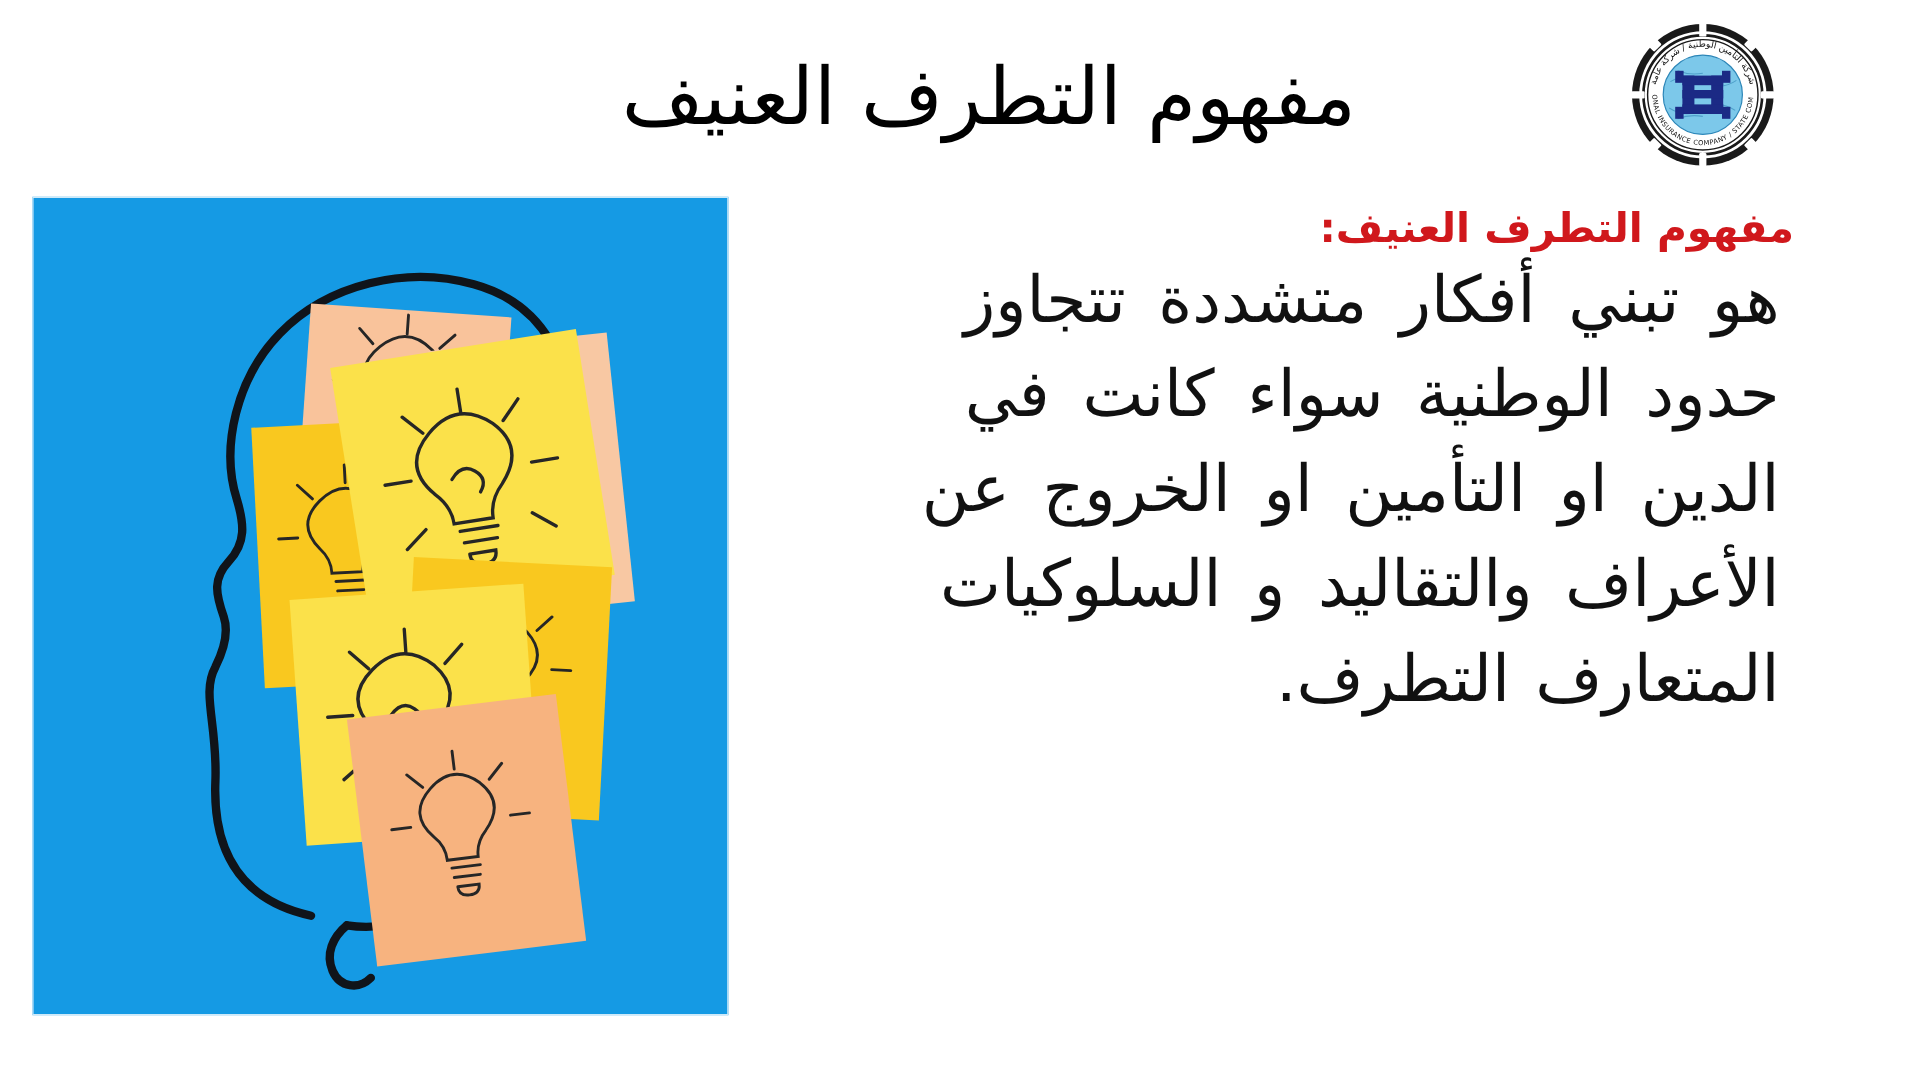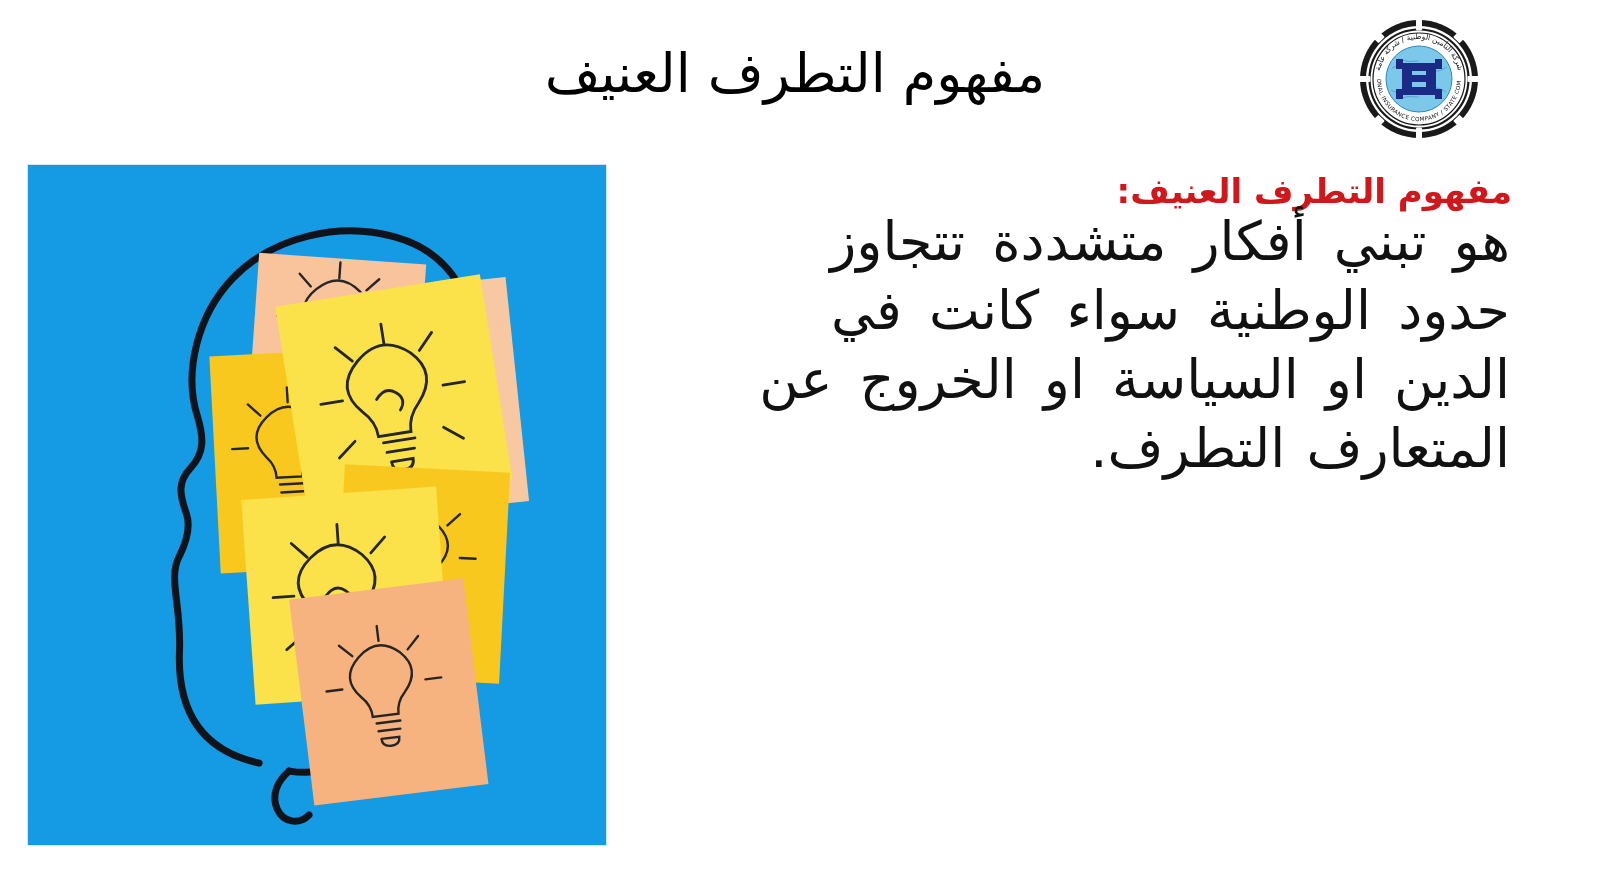--- a/index.html
+++ b/index.html
@@ -32,24 +32,24 @@
     height: 122px;
   }
   .logo-wrap svg { display: block; width: 122px; height: 122px; }
 
   
   .slide-title {
     position: absolute;
     right: 470px;
     top: 46px;
     width: 670px;
-    text-align: center;
+    text-align: right;
     direction: rtl;
     font-family: "DejaVu Sans", "Liberation Sans", sans-serif;
-    font-size: 54px;
+    font-size: 66px;
     line-height: 1.05;
     font-weight: 400;
     color: #000000;
     letter-spacing: 0px;
     white-space: nowrap;
   }
 
   
   .photo {
     position: absolute;
@@ -60,42 +60,42 @@
     background: #159ae4;
     overflow: hidden;
     border: 1px solid #cfe9f8;
     box-sizing: border-box;
   }
   .photo svg { display: block; width: 100%; height: 100%; }
 
   
   .text-col {
     position: absolute;
-    right: 88px;
+    right: 105px;
     top: 172px;
     width: 880px;
     direction: rtl;
     text-align: right;
   }
   .subtitle {
     font-family: "DejaVu Sans", "Liberation Sans", sans-serif;
     font-size: 34px;
     font-weight: 700;
     color: #d0181c;
     line-height: 1.15;
     margin: 0 0 4px 0;
     white-space: nowrap;
   }
   .body-line {
     font-family: "DejaVu Sans", "Liberation Sans", sans-serif;
     font-size: 54px;
     font-weight: 400;
     color: #111111;
     line-height: 1.0;
-    margin: 2px;
+    margin: 12px;
     padding: 0 0 13px 0;
     white-space: nowrap;
     direction: rtl;
     text-align: right;
     word-spacing: 10px;
   }
   .body-line.last { word-spacing: 4px; }
 </style>
 </head>
 <body>
@@ -251,17 +251,18 @@
       </g>
     </svg>
   </div>
 
   <div class="text-col">
 
     <div class="subtitle">مفهوم التطرف العنيف:</div>
 
     <p class="body-line">هو تبني أفكار متشددة تتجاوز</p>
     <p class="body-line">حدود الوطنية سواء كانت في</p>
-    <p class="body-line">الدين او السياسة او الخروج عن</p>
+    <p class="body-line">الدين او التأمين او الخروج عن</p>
+    <p class="body-line">الأعراف والتقاليد و السلوكيات</p>
     <p class="body-line last">المتعارف التطرف.</p>
   </div>
 
 </div>
 
 </body></html>

